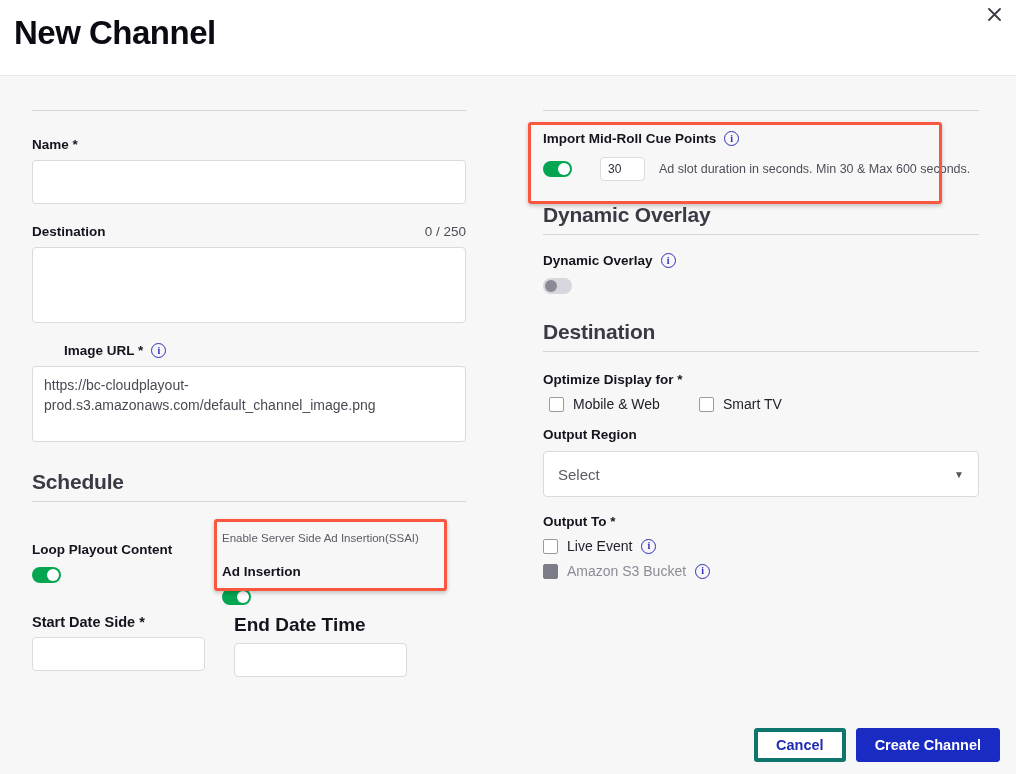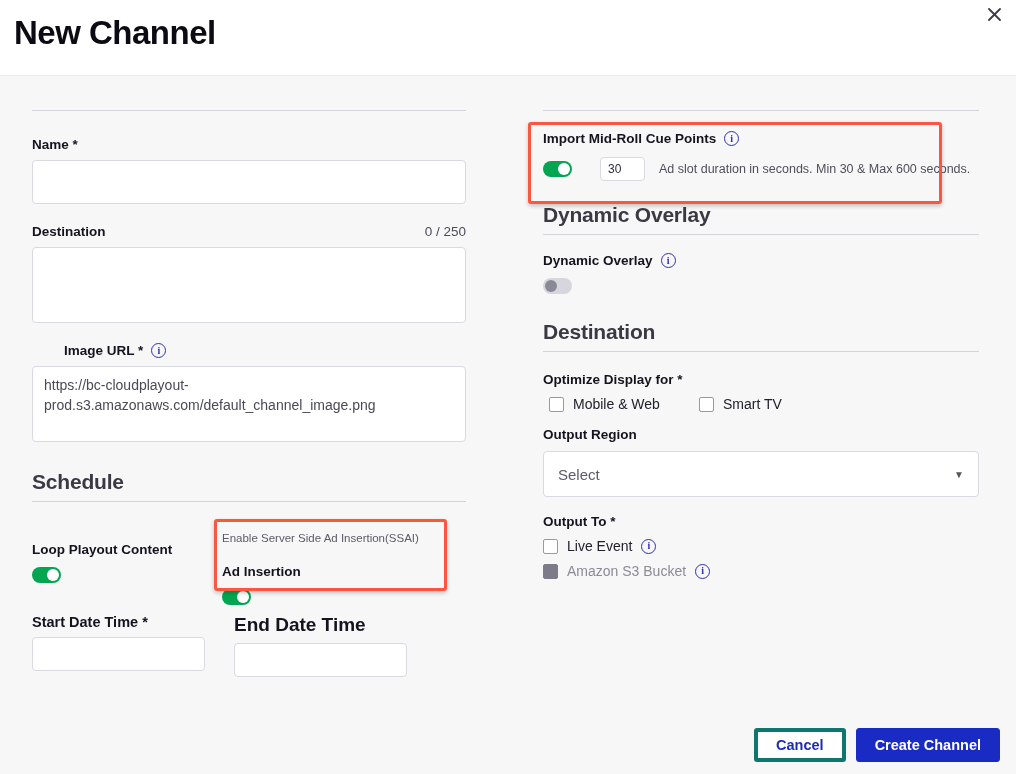--- a/index.html
+++ b/index.html
@@ -211,21 +211,21 @@
         <div class="field-label" style="margin-top:20px;">Ad Insertion</div>
         <div class="toggle on" style="margin-top:10px;">
           <span class="knob"></span>
         </div>
       </div>
     </div>
 
     
     <div style="display:flex; gap:29px; margin-top:10px;">
       <div style="width:173px;">
-        <div class="field-label" style="font-size:14.5px;">Start Date Time *</div>
+        <div class="field-label" style="font-size:14.5px;">Start Date Side *</div>
         <input class="txt-input" type="text" style="height: 34px; margin-top: 7px;" placeholder="">
       </div>
       <div style="width:173px;">
         <div class="field-label" style="font-size:19px;">End Date Time</div>
         <input class="txt-input" type="text" style="height: 34px; margin-top: 7px;" placeholder="">
       </div>
     </div>
   </div>
 
   <div class="col-right">

